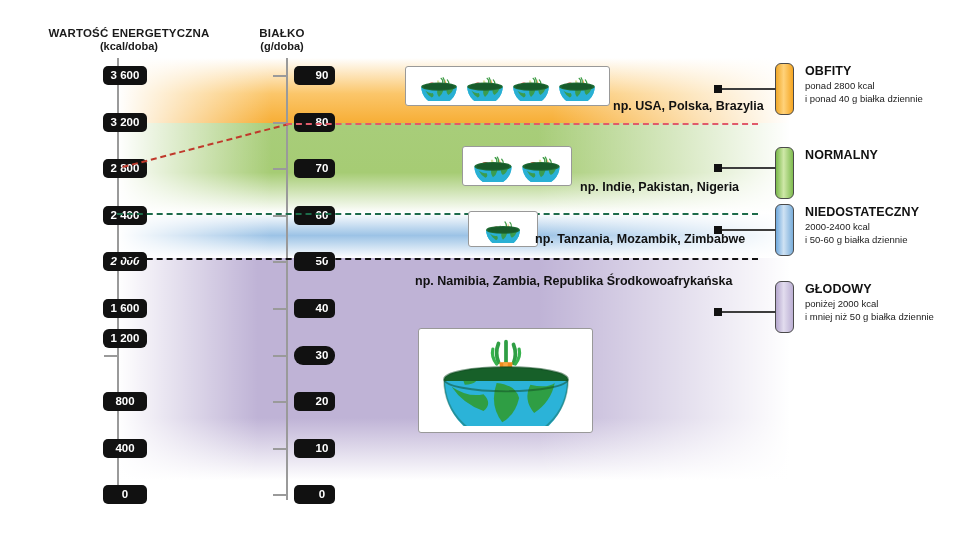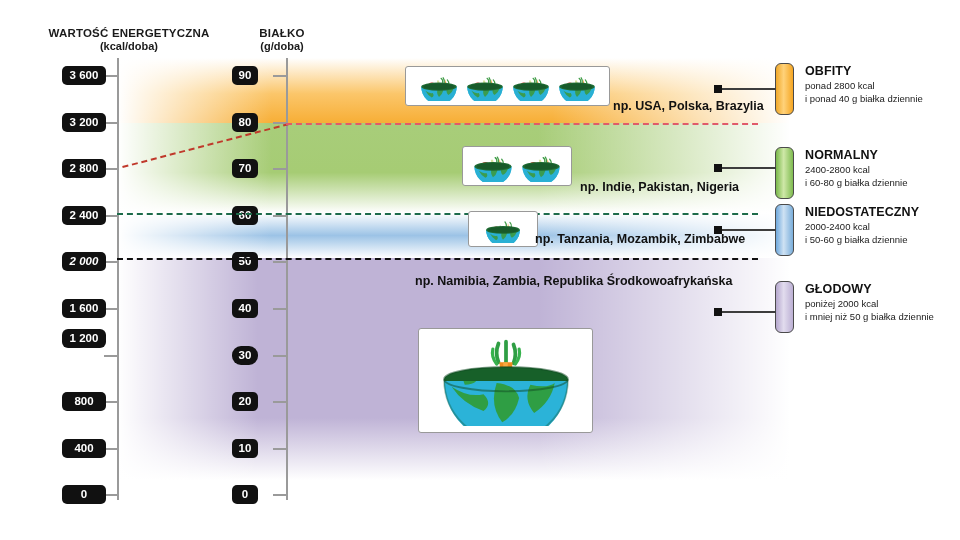--- a/index.html
+++ b/index.html
@@ -103,23 +103,24 @@
   .tick-label {
     position: absolute;
     background: #111111;
     color: #ffffff;
     font-size: 11.5px;
     font-weight: bold;
     border-radius: 5px;
     text-align: center;
     line-height: 19px;
     height: 19px;
+    margin-left: 41px;
   }
   .tick-label.kcal { left: 62px; width: 44px; }
-  .tick-label.prot { left: 232px; width: 26px; }
+  .tick-label.prot { left: 253px; width: 26px; padding-left: 15px; }
 
   
   .thresh {
     position: absolute;
     height: 0;
     border-top-width: 2px;
     border-top-style: dashed;
   }
   #thresh-red-h {
     left: 286px; width: 472px; top: 123px;
@@ -469,24 +470,20 @@
       <span>ponad 2800 kcal</span><br>
       <span>i ponad 40 g białka dziennie</span>
     </div>
   </div>
 </div>
 
 <div class="legend-item" id="legend-normalny">
   <div class="legend-swatch" id="sw-normalny"></div>
   <div class="legend-text">
     <div class="legend-name">NORMALNY</div>
-    <div class="legend-desc">
-      <span>2400-2800 kcal</span><br>
-      <span>i 60-80 g białka dziennie</span>
-    </div>
   </div>
 </div>
 
 <div class="legend-item" id="legend-niedost">
   <div class="legend-swatch" id="sw-niedost"></div>
   <div class="legend-text">
     <div class="legend-name">NIEDOSTATECZNY</div>
     <div class="legend-desc">
       <span>2000-2400 kcal</span><br>
       <span>i 50-60 g białka dziennie</span>

